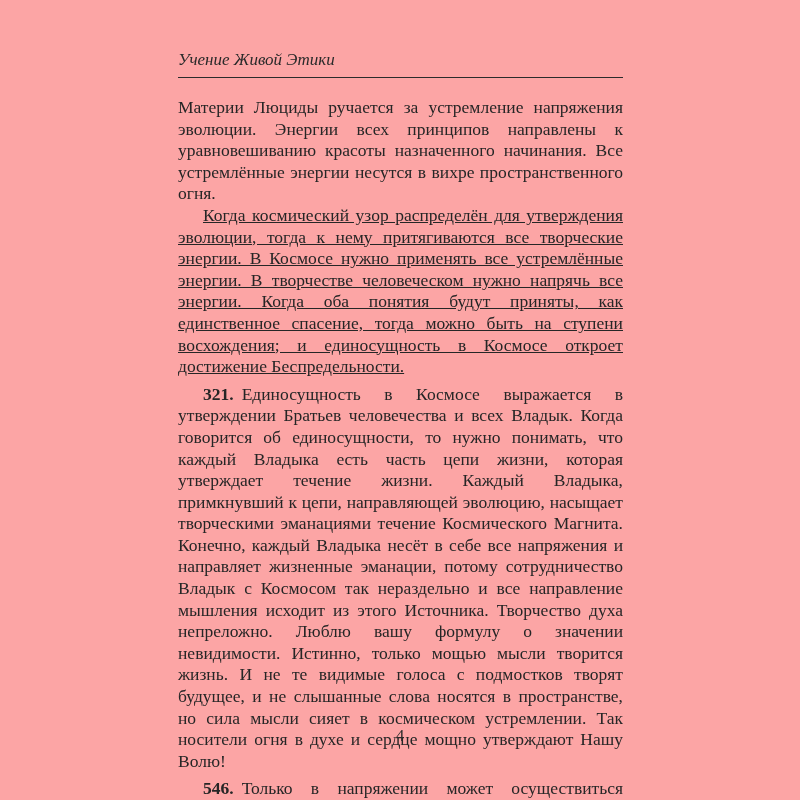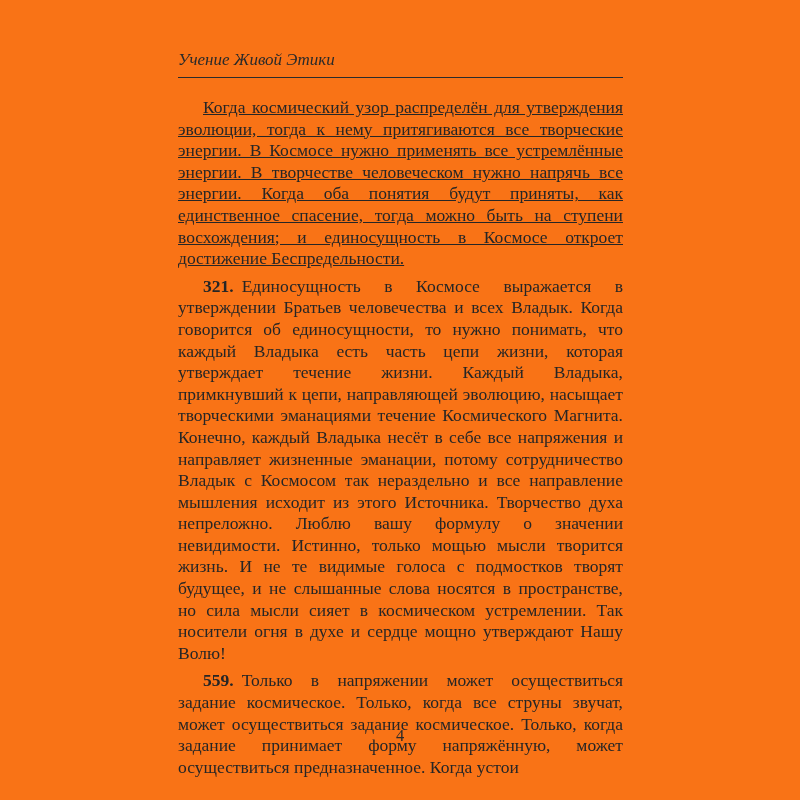--- a/index.html
+++ b/index.html
@@ -4,21 +4,21 @@
 <style>
   html, body {
     margin: 0;
     padding: 0;
     background: #ffffff;
   }
   .page {
     position: relative;
     width: 800px;
     height: 800px;
-    background: #f97316;
+    background: #fca5a5;
     font-family: "Liberation Serif", "DejaVu Serif", serif;
     color: #262626;
     overflow: hidden;
   }
   .content {
     position: absolute;
     left: 178px;
     width: 445px;
     top: 50px;
   }
@@ -79,26 +79,27 @@
 <div class="page">
   <div class="content">
 
     <div class="running-header">
       <span class="running-title">Учение Живой Этики</span>
       <hr class="header-rule">
     </div>
 
     <div class="page-body">
 
+      <p class="paragraph"><span>Материи Люциды ручается за устремление напряжения эволюции. Энергии всех принципов направлены к уравновешиванию красоты назначенного начинания. Все устремлённые энергии несутся в вихре пространственного огня.</span></p>
 
       <p class="paragraph indented"><span>Когда космический узор распределён для утверждения эволюции, тогда к нему притягиваются все творческие энергии. В Космосе нужно применять все устремлённые энергии. В творчестве человеческом нужно напрячь все энергии. Когда оба понятия будут приняты, как единственное спасение, тогда можно быть на ступени восхождения; и единосущность в Космосе откроет достижение Беспредельности.</span></p>
 
       <p class="paragraph numbered"><b class="para-number">321.</b><span>Единосущность в Космосе выражается в утверждении Братьев человечества и всех Владык. Когда говорится об единосущности, то нужно понимать, что каждый Владыка есть часть цепи жизни, которая утверждает течение жизни. Каждый Владыка, примкнувший к цепи, направляющей эволюцию, насыщает творческими эманациями течение Космического Магнита. Конечно, каждый Владыка несёт в себе все напряжения и направляет жизненные эманации, потому сотрудничество Владык с Космосом так нераздельно и все направление мышления исходит из этого Источника. Творчество духа непреложно. Люблю вашу формулу о значении невидимости. Истинно, только мощью мысли творится жизнь. И не те видимые голоса с подмостков творят будущее, и не слышанные слова носятся в пространстве, но сила мысли сияет в космическом устремлении. Так носители огня в духе и сердце мощно утверждают Нашу Волю!</span></p>
 
-      <p class="paragraph numbered"><b class="para-number">559.</b><span>Только в напряжении может осуществиться задание космическое. Только, когда все струны звучат, может осуществиться задание космическое. Только, когда задание принимает форму напряжённую, может осуществиться предназначенное. Когда устои</span></p>
+      <p class="paragraph numbered"><b class="para-number">546.</b><span>Только в напряжении может осуществиться задание космическое. Только, когда все струны звучат, может осуществиться задание космическое. Только, когда задание принимает форму напряжённую, может осуществиться предназначенное. Когда устои</span></p>
 
     </div>
   </div>
 
   <div class="page-footer">
     <span class="page-number">4</span>
   </div>
 </div>
 
 </body></html>

